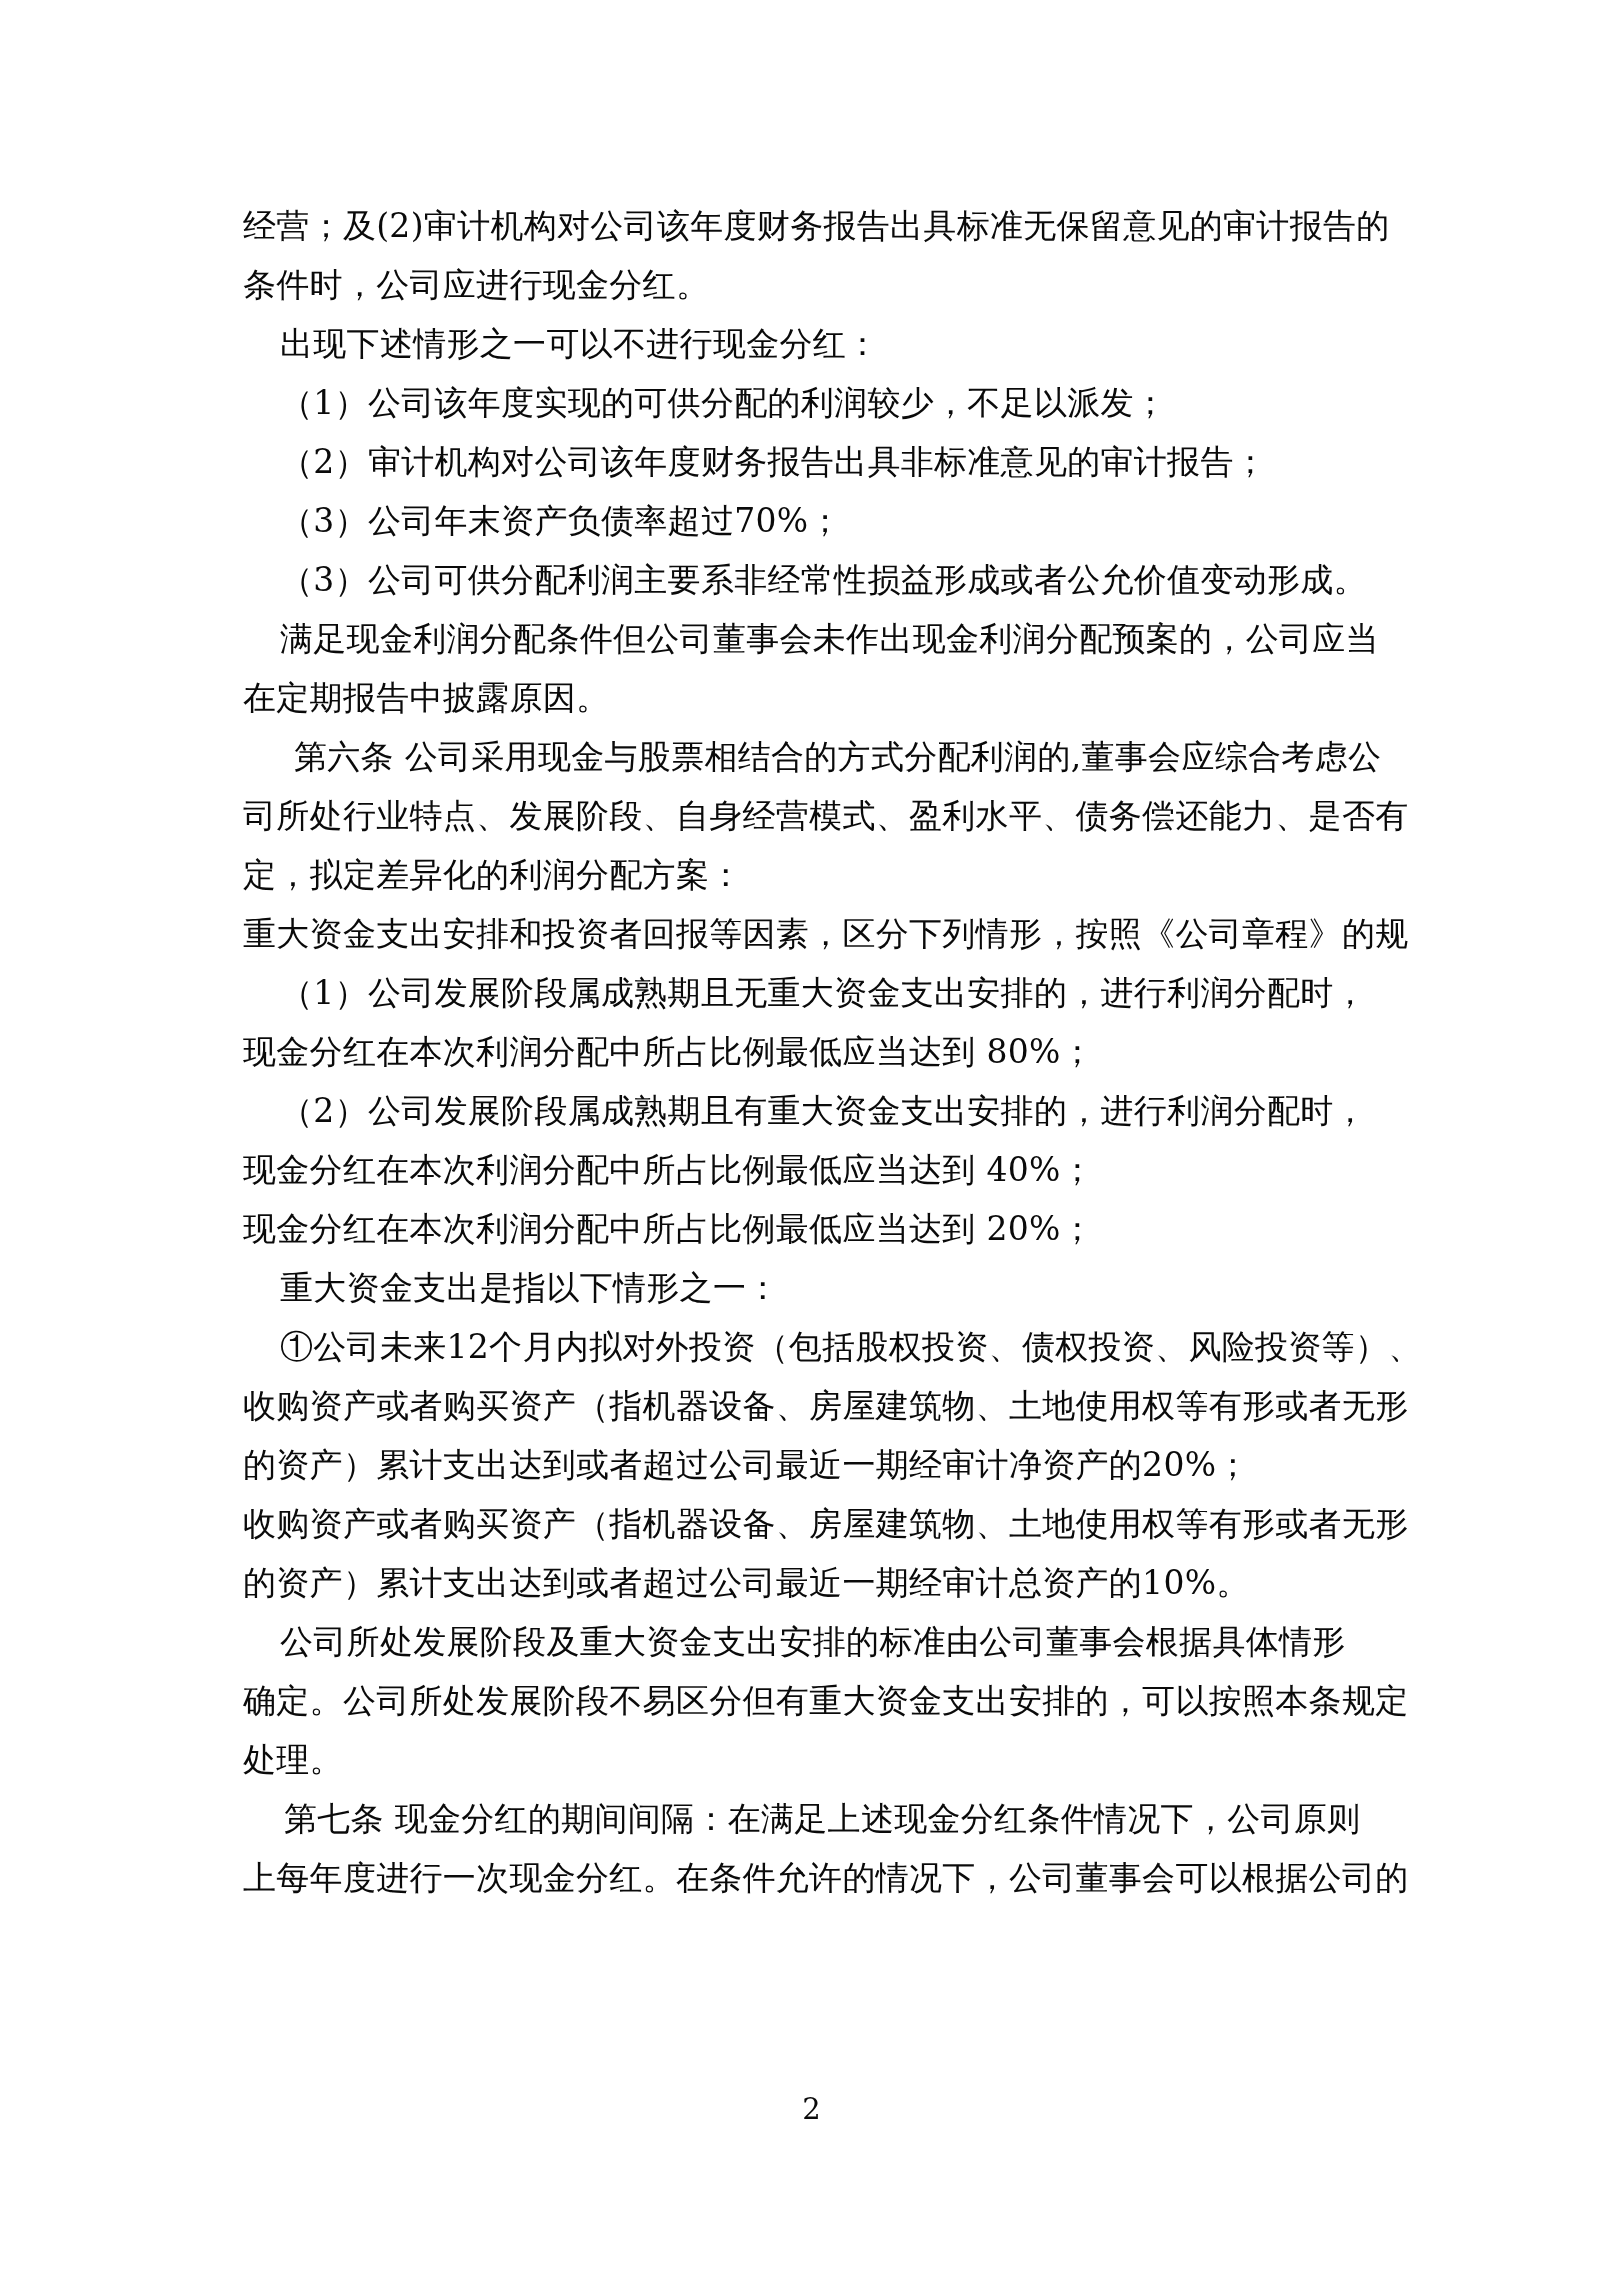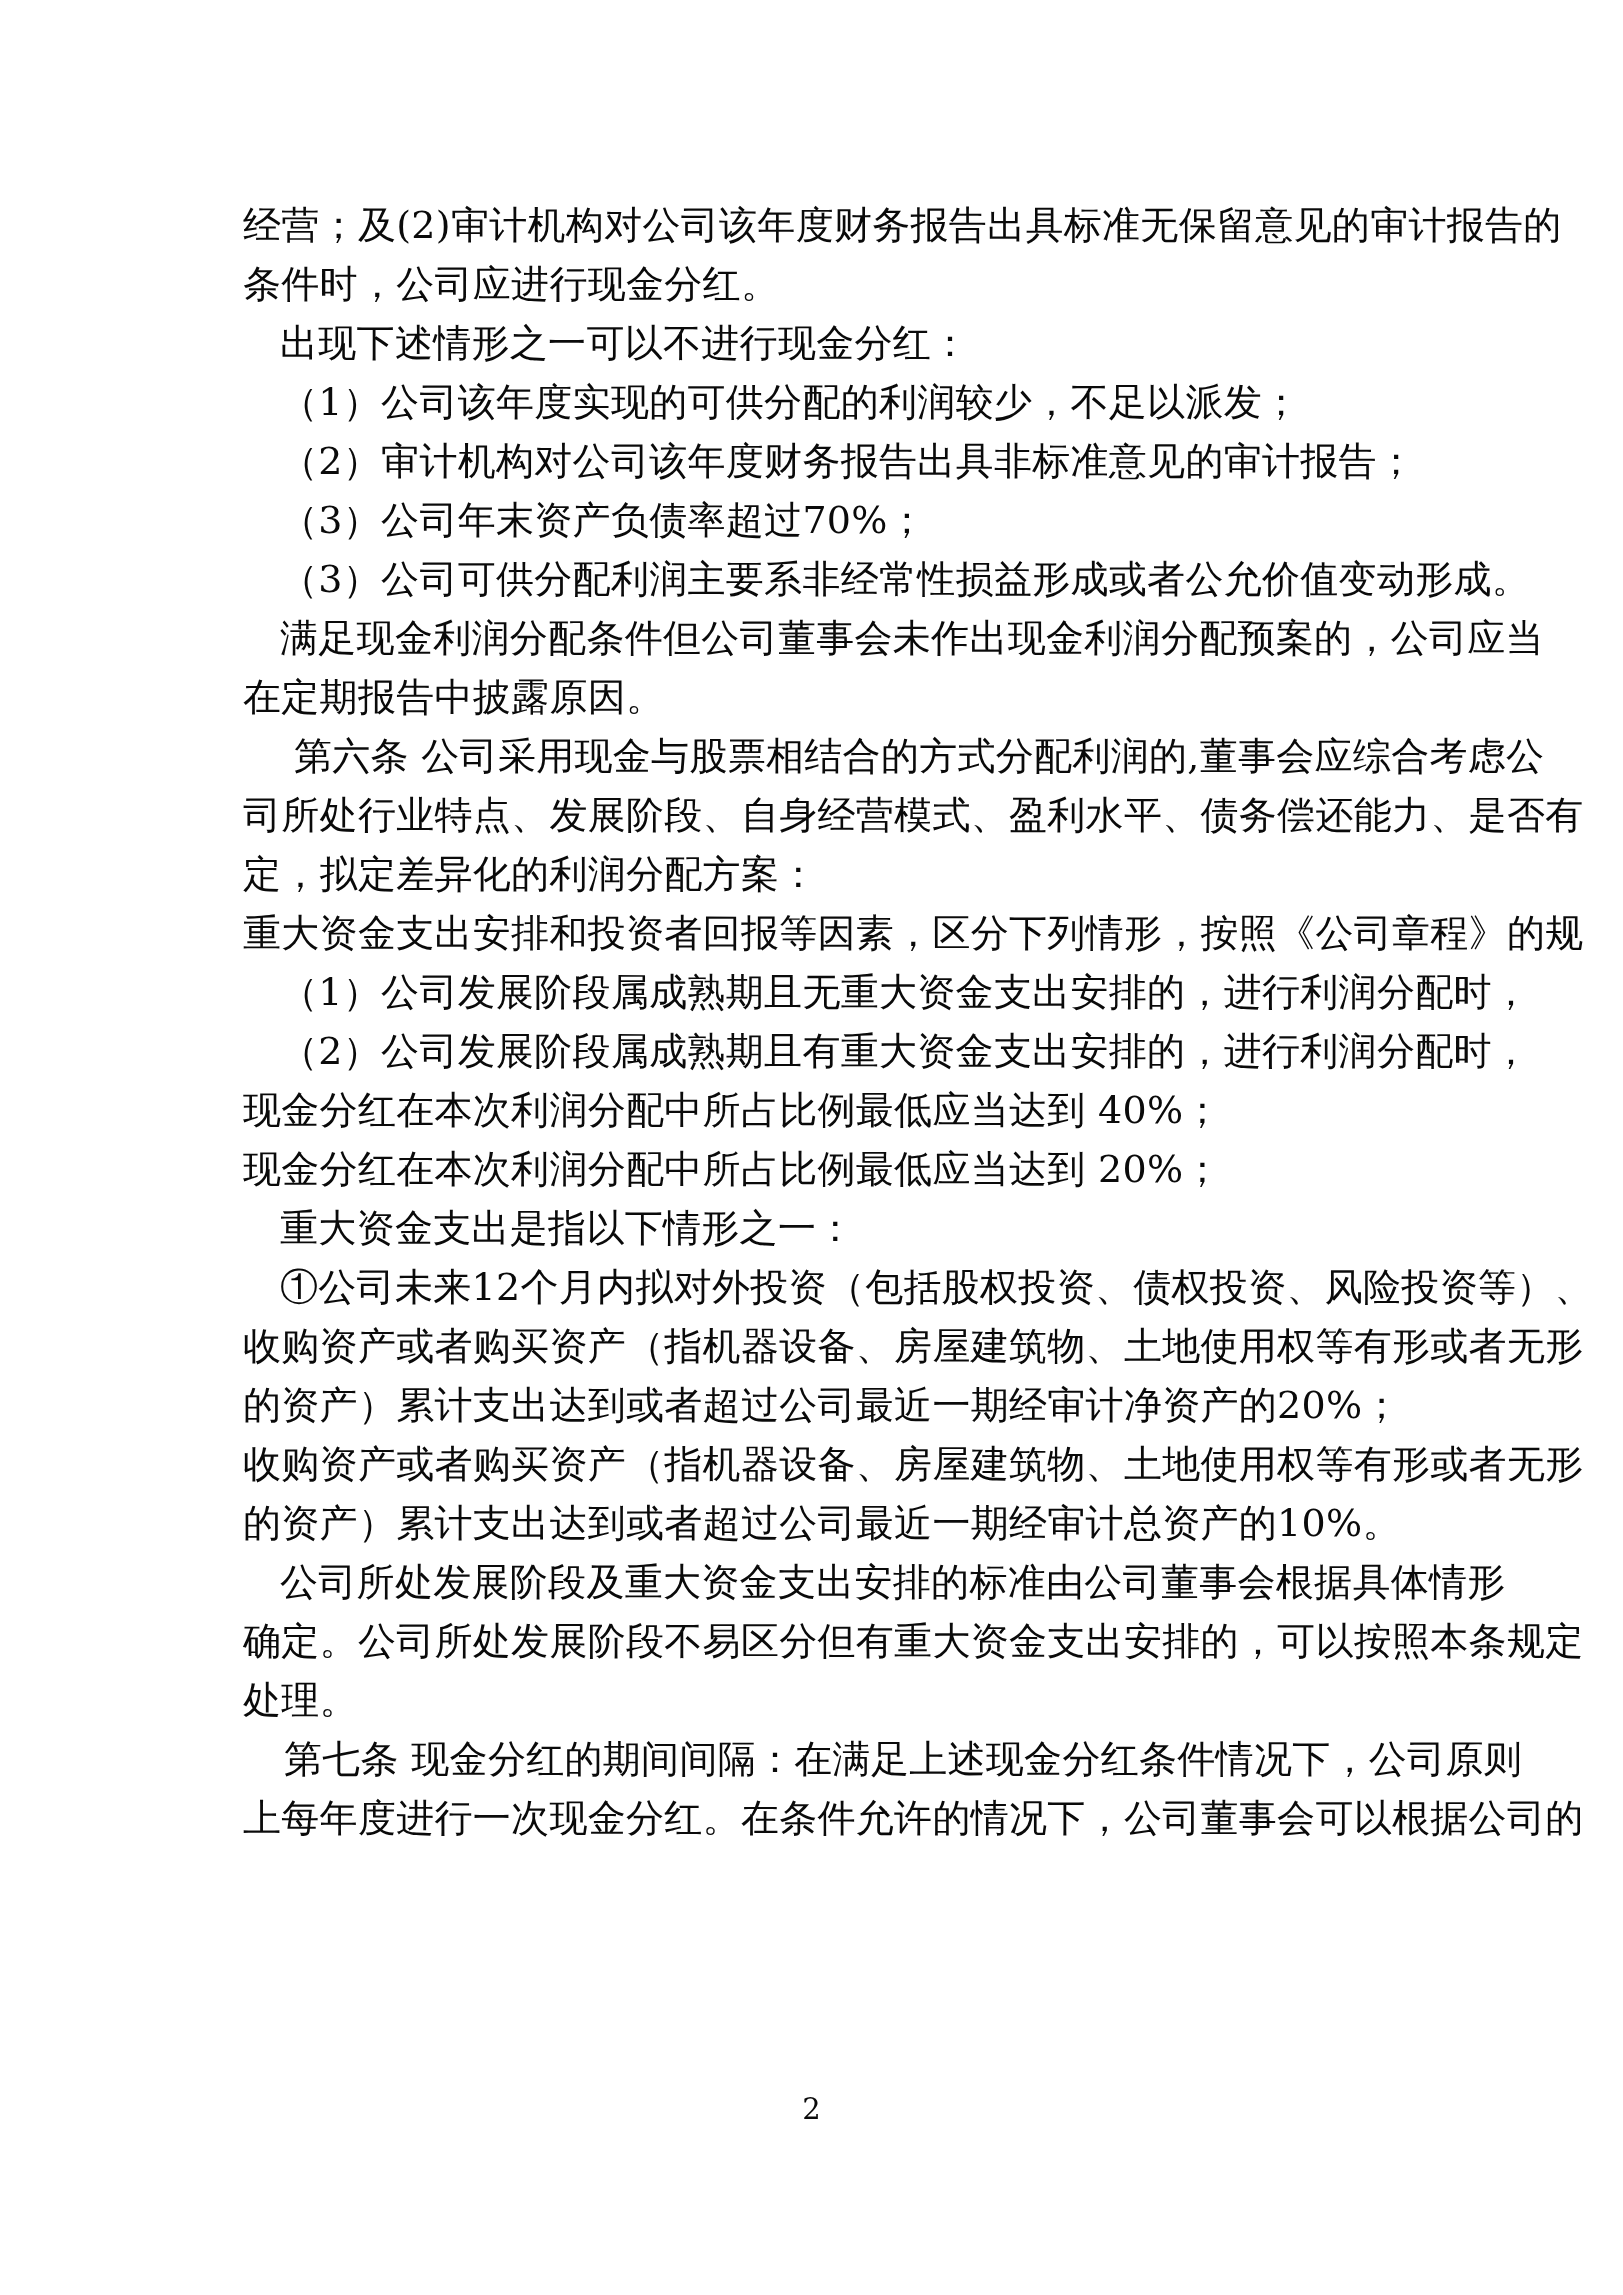--- a/index.html
+++ b/index.html
@@ -16,21 +16,21 @@
     overflow: hidden;
     font-family: "DejaVu Serif", "Liberation Serif", serif;
   }
   .body-block {
     position: absolute;
     left: 243px;
     top: 196px;
     width: 1133px;
   }
   .line {
-    font-size: 38px;
+    font-size: 33px;
     line-height: 59px;
     color: #0a0a0a;
     white-space: pre;
     letter-spacing: 0.3px;
     font-weight: 400;
   }
   
   .ind-0  { text-indent: 0px; }
   .ind-1  { text-indent: 37px; }
   .ind-2  { text-indent: 51px; }
@@ -61,20 +61,21 @@
       <div class="line ind-1">（2）审计机构对公司该年度财务报告出具非标准意见的审计报告；</div>
       <div class="line ind-1">（3）公司年末资产负债率超过70%；</div>
       <div class="line ind-1">（3）公司可供分配利润主要系非经常性损益形成或者公允价值变动形成。</div>
       <div class="line ind-1">满足现金利润分配条件但公司董事会未作出现金利润分配预案的，公司应当</div>
       <div class="line ind-0">在定期报告中披露原因。</div>
       <div class="line ind-2">第六条 公司采用现金与股票相结合的方式分配利润的,董事会应综合考虑公</div>
       <div class="line ind-0">司所处行业特点、发展阶段、自身经营模式、盈利水平、债务偿还能力、是否有</div>
       <div class="line ind-0">定，拟定差异化的利润分配方案：</div>
       <div class="line ind-0">重大资金支出安排和投资者回报等因素，区分下列情形，按照《公司章程》的规</div>
       <div class="line ind-1">（1）公司发展阶段属成熟期且无重大资金支出安排的，进行利润分配时，</div>
+      <div class="line ind-0">现金分红在本次利润分配中所占比例最低应当达到 80%；</div>
       <div class="line ind-1">（2）公司发展阶段属成熟期且有重大资金支出安排的，进行利润分配时，</div>
       <div class="line ind-0">现金分红在本次利润分配中所占比例最低应当达到 40%；</div>
       <div class="line ind-0">现金分红在本次利润分配中所占比例最低应当达到 20%；</div>
       <div class="line ind-1">重大资金支出是指以下情形之一：</div>
       <div class="line ind-1">①公司未来12个月内拟对外投资（包括股权投资、债权投资、风险投资等）、</div>
       <div class="line ind-0">收购资产或者购买资产（指机器设备、房屋建筑物、土地使用权等有形或者无形</div>
       <div class="line ind-0">的资产）累计支出达到或者超过公司最近一期经审计净资产的20%；</div>
       <div class="line ind-0">收购资产或者购买资产（指机器设备、房屋建筑物、土地使用权等有形或者无形</div>
       <div class="line ind-0">的资产）累计支出达到或者超过公司最近一期经审计总资产的10%。</div>
       <div class="line ind-1">公司所处发展阶段及重大资金支出安排的标准由公司董事会根据具体情形</div>

